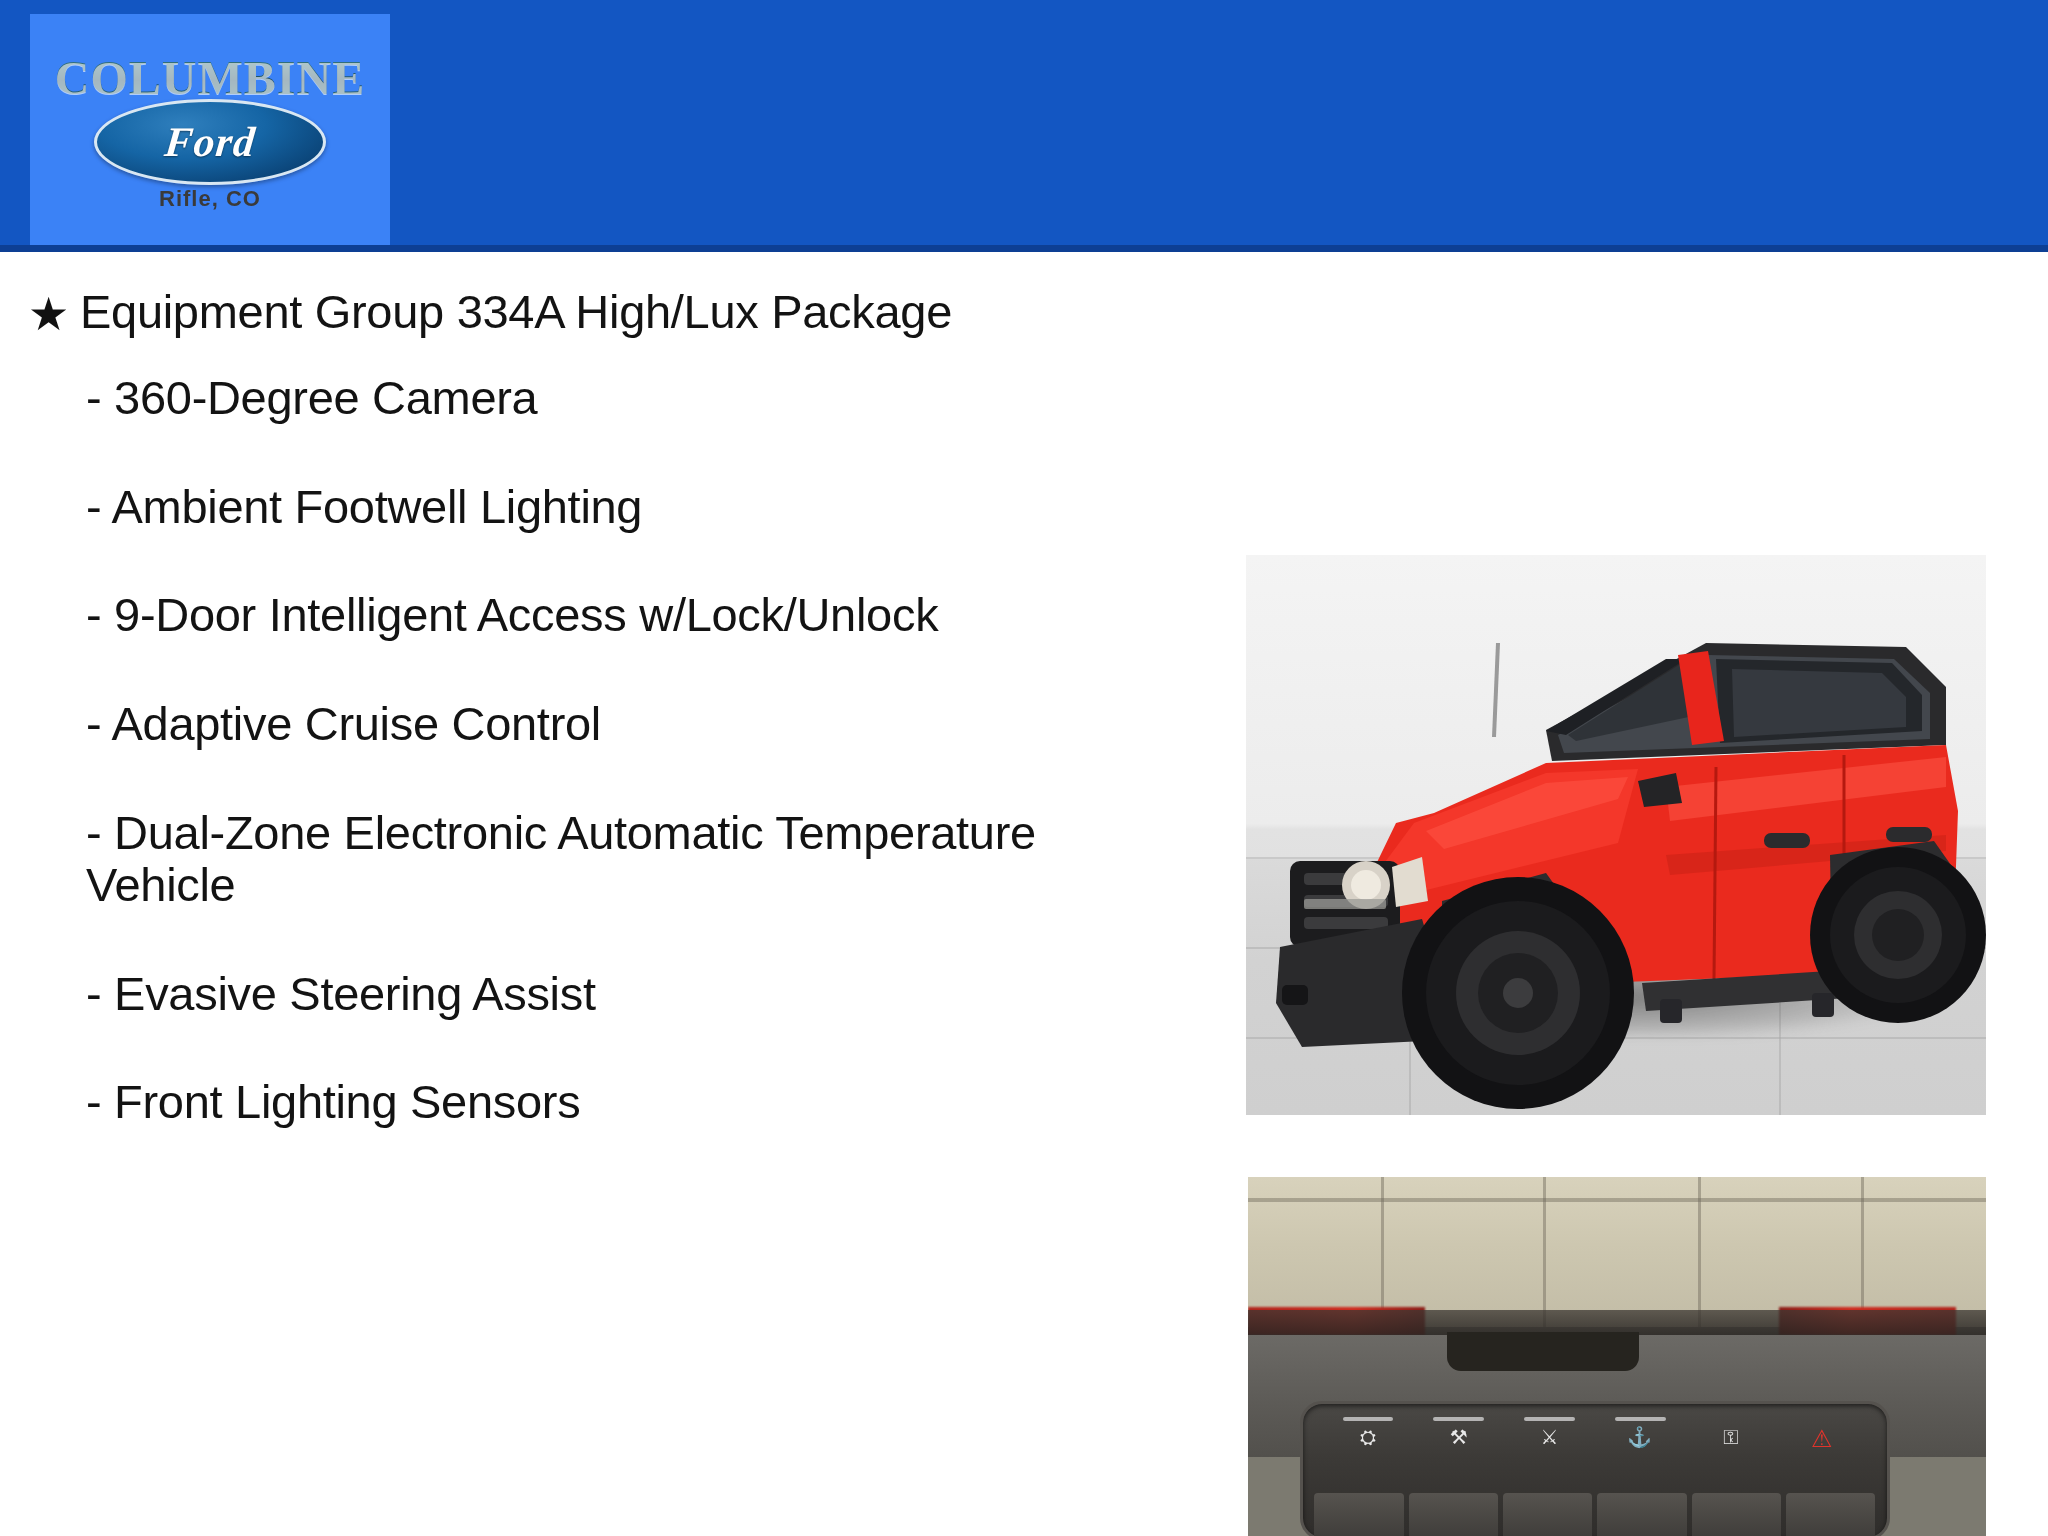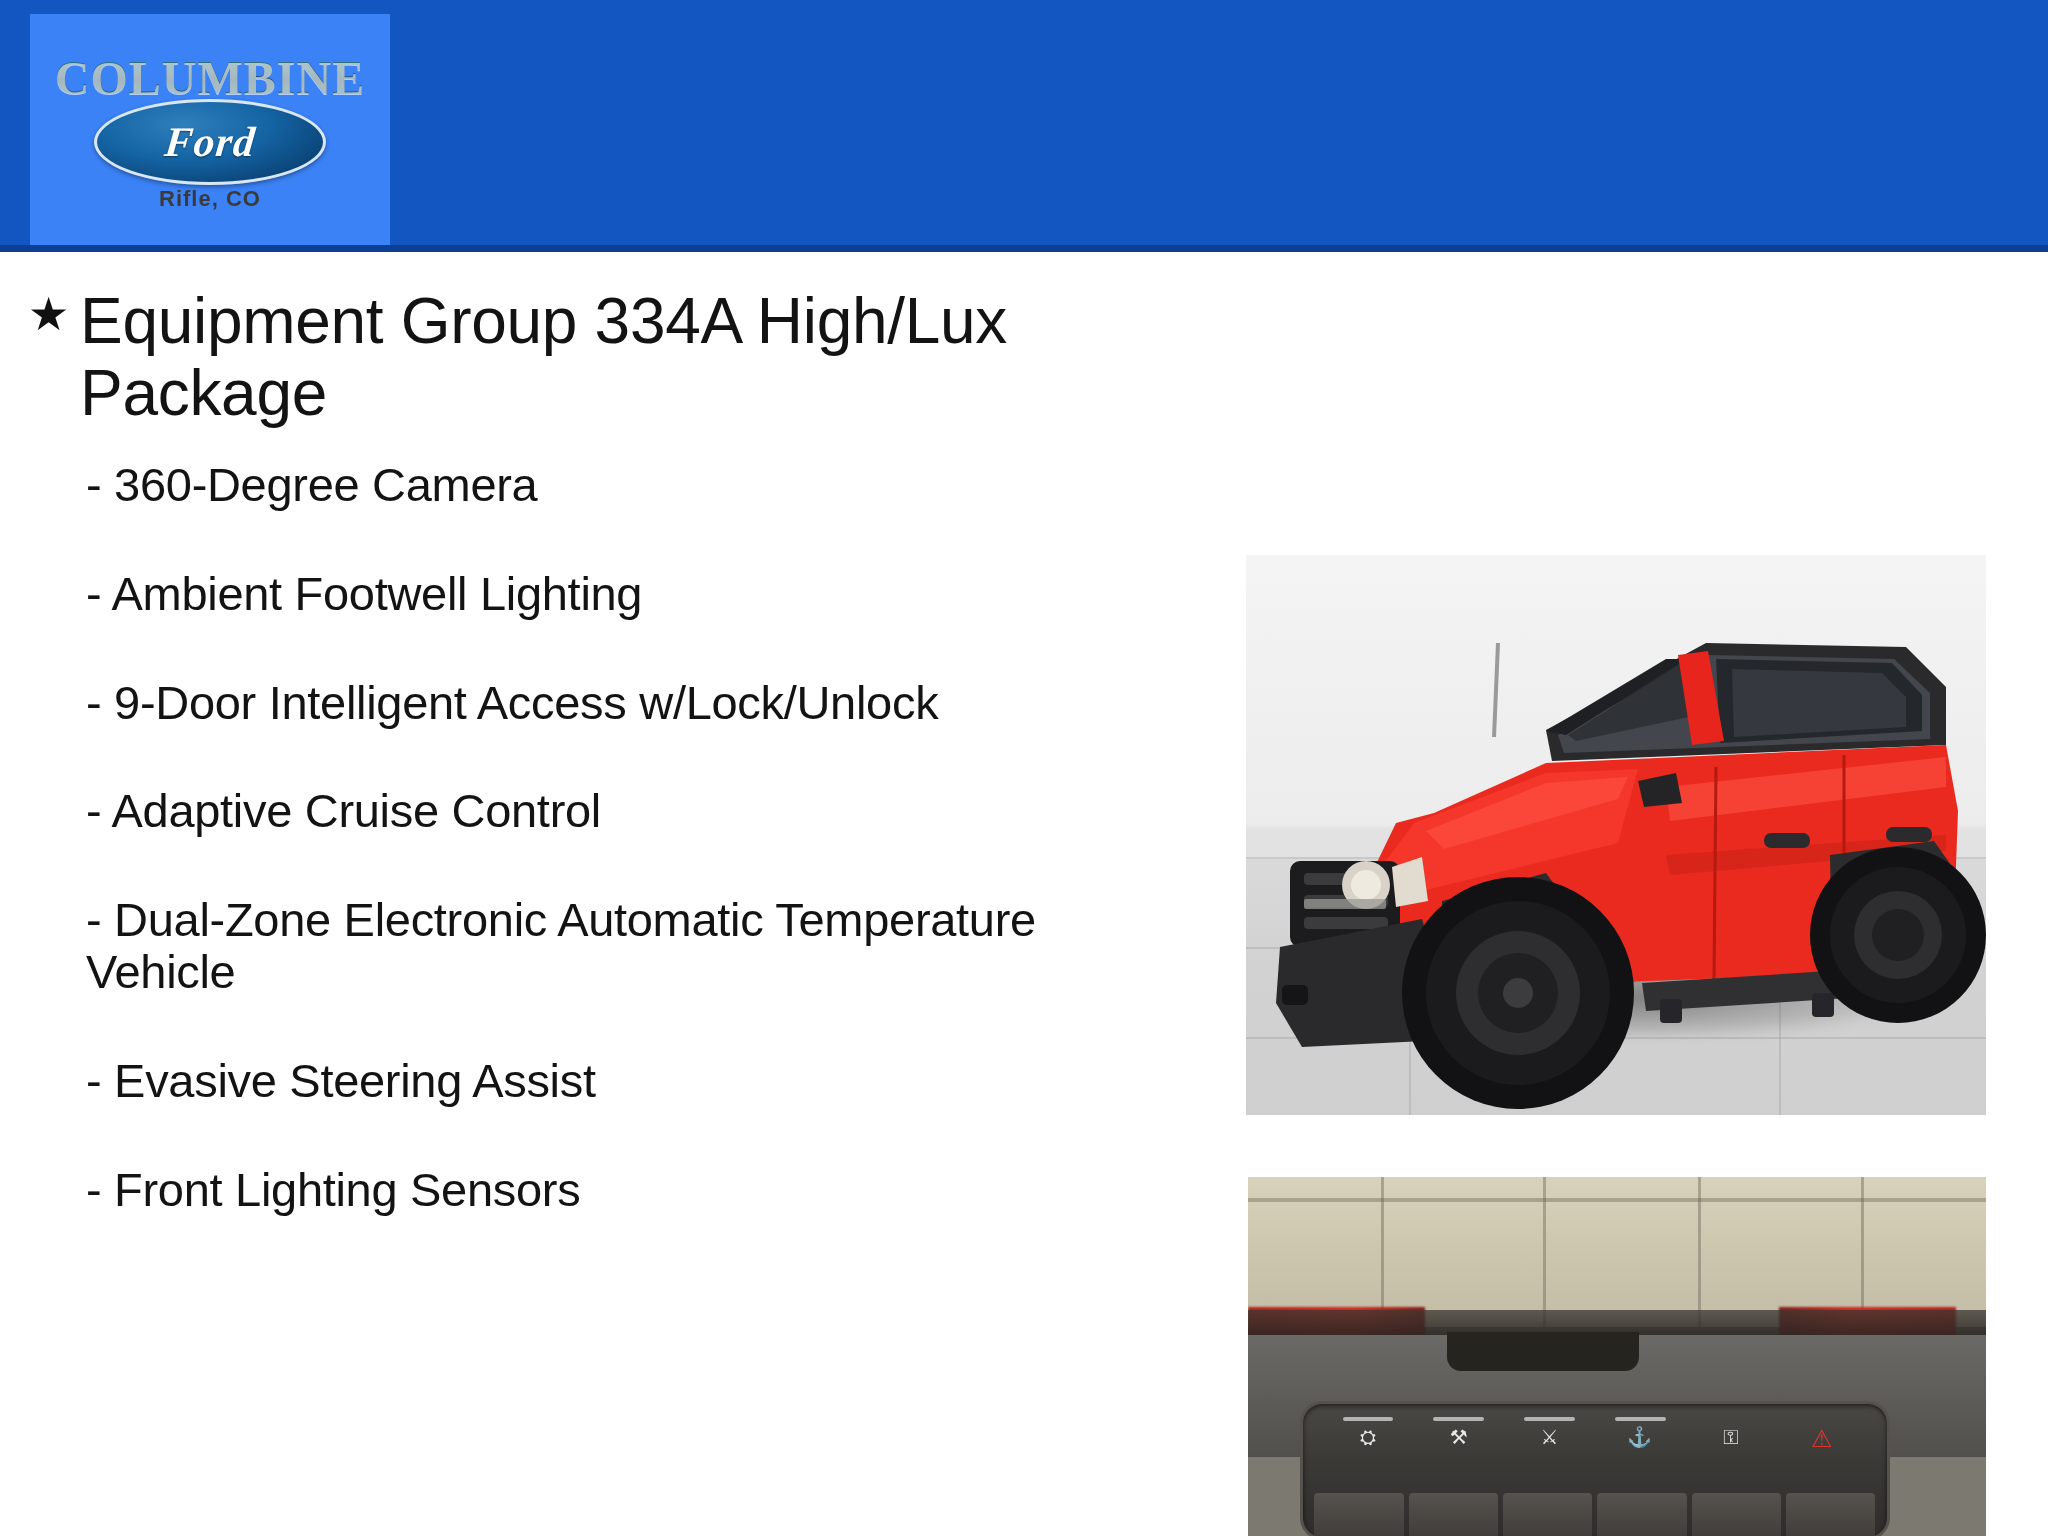--- a/index.html
+++ b/index.html
@@ -143,21 +143,21 @@
     flex: 0 0 auto;
     width: 52px;
     font-size: 46px;
     line-height: 56px;
     color: #111111;
     text-align: left;
     padding-left: 4px;
   }
   .bullet-text {
     flex: 1 1 auto;
-    font-size: 64px;
+    font-size: 47px;
     line-height: 1.12;
     color: #131313;
     letter-spacing: -0.3px;
   }
 
   .sub-item {
     padding-left: 86px;
     font-size: 47px;
     line-height: 1.12;
     color: #131313;

